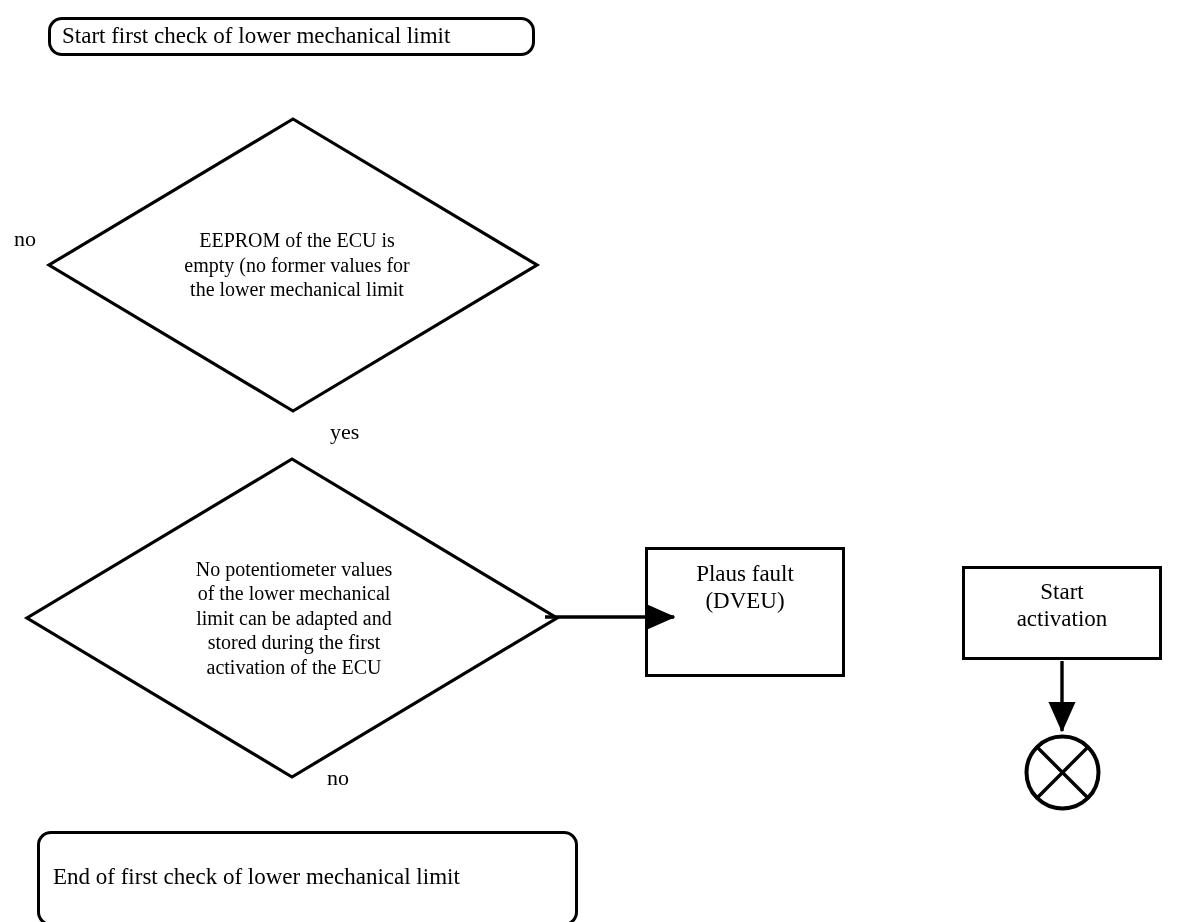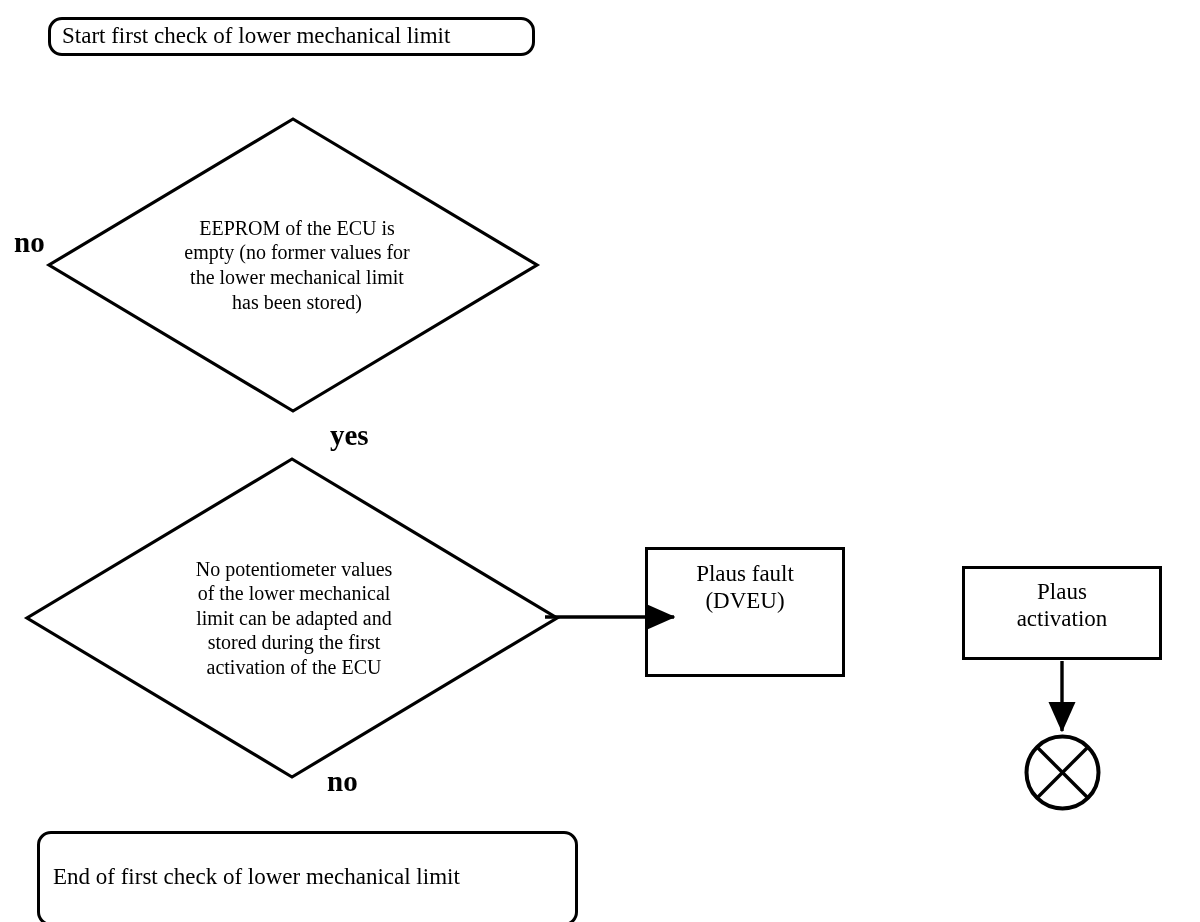--- a/index.html
+++ b/index.html
@@ -87,24 +87,23 @@
     pointer-events: none;
   }
   #decision-eeprom { left: 47px; top: 117px; width: 492px; height: 296px; }
   #decision-eeprom .decision-text { padding-left: 4px; }
   #decision-potentiometer { left: 25px; top: 457px; width: 534px; height: 322px; }
   #decision-potentiometer .decision-text { padding-left: 2px; }
 
   
   .edge-label {
     position: absolute;
-    font-size: 29px;
+    font-size: 22px;
     line-height: 1;
     white-space: nowrap;
-    font-weight: bold;
   }
   #label-no-eeprom  { left: 14px; top: 228px; }
   #label-yes-eeprom { left: 330px; top: 421px; }
   #label-no-potentiometer { left: 327px; top: 767px; }
 
   
   #connectors {
     position: absolute;
     left: 0;
     top: 0;
@@ -126,21 +125,20 @@
 
   <div class="node decision" id="decision-eeprom">
     <svg width="492" height="296" viewBox="0 0 492 296">
       <polygon points="246,2 490,148 246,294 2,148" fill="#ffffff" stroke="#000000" stroke-width="3.2"></polygon>
     </svg>
     <div class="decision-text">
       <div>
         <div>EEPROM of the ECU is</div>
         <div>empty (no former values for</div>
         <div>the lower mechanical limit</div>
-        <div>has been stored)</div>
       </div>
     </div>
   </div>
 
   <div class="node decision" id="decision-potentiometer">
     <svg width="534" height="322" viewBox="0 0 534 322">
       <polygon points="267,2 532,161 267,320 2,161" fill="#ffffff" stroke="#000000" stroke-width="3.2"></polygon>
     </svg>
     <div class="decision-text">
       <div>
@@ -155,21 +153,21 @@
 
   <div class="node proc" id="plaus-fault-node">
     <div class="proc-text">
       <div>Plaus fault</div>
       <div>(DVEU)</div>
     </div>
   </div>
 
   <div class="node proc" id="fault-processing-node">
     <div class="proc-text">
-      <div>Plaus</div>
+      <div>Start</div>
       <div>activation</div>
     </div>
   </div>
 
   <div class="node" id="stop-terminator">
     <svg width="77" height="77" viewBox="0 0 77 77">
       <circle cx="38.5" cy="38.5" r="36" fill="#ffffff" stroke="#000000" stroke-width="4"></circle>
       <line x1="13" y1="13" x2="64" y2="64" stroke="#000000" stroke-width="3.4"></line>
       <line x1="64" y1="13" x2="13" y2="64" stroke="#000000" stroke-width="3.4"></line>
     </svg>

